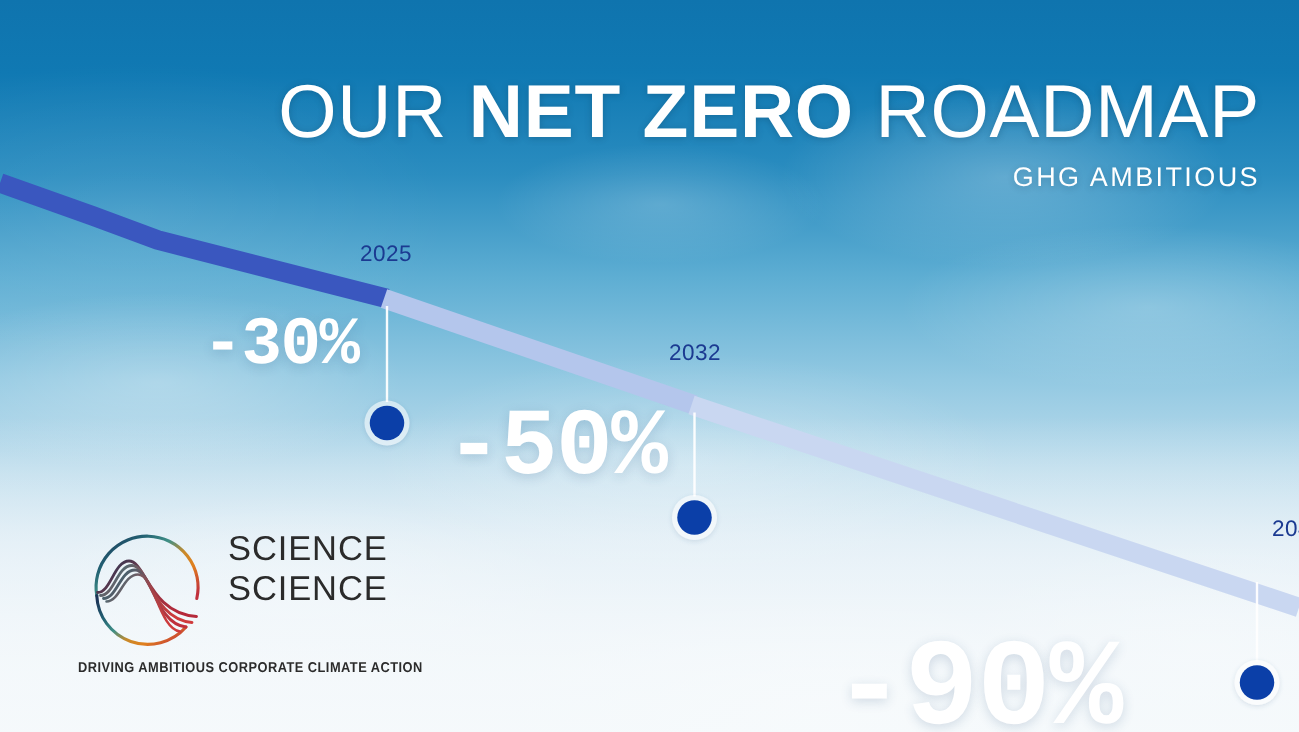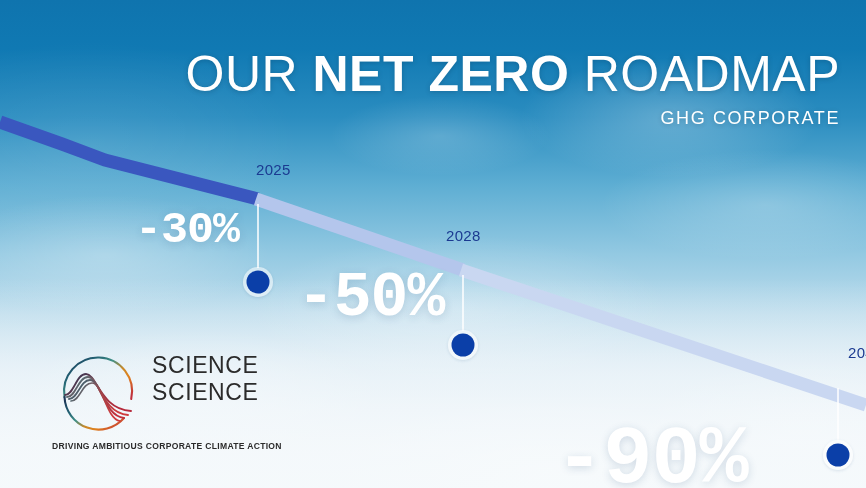--- a/index.html
+++ b/index.html
@@ -150,21 +150,21 @@
   <div class="cloud" style="left:600px; top:150px; width:330px; height:110px; opacity:.26;"></div>
   <div class="cloud" style="left:-60px; top:195px; width:330px; height:120px; opacity:.30;"></div>
   <div class="cloud" style="left:250px; top:235px; width:420px; height:150px; opacity:.30;"></div>
   <div class="cloud" style="left:20px; top:330px; width:360px; height:130px; opacity:.40;"></div>
   <div class="cloud" style="left:330px; top:400px; width:430px; height:140px; opacity:.55;"></div>
   <div class="cloud" style="left:640px; top:360px; width:330px; height:140px; opacity:.40;"></div>
   <div class="cloud" style="left:430px; top:440px; width:260px; height:90px; opacity:.65;"></div>
   <div class="bottom-fade"></div>
 
   <div class="headline"><span>OUR </span><span class="bold">NET ZERO</span><span> ROADMAP</span></div>
-  <div class="subhead">GHG CORPORATE</div>
+  <div class="subhead">GHG AMBITIOUS</div>
 
   <svg id="chart" width="866" height="488" viewBox="0 0 866 488">
     <defs>
       <filter id="nodeShadow" x="-60%" y="-60%" width="220%" height="220%">
         <feDropShadow dx="0" dy="1" stdDeviation="1.6" flood-color="#2a5a86" flood-opacity="0.28"></feDropShadow>
       </filter>
     </defs>
 
     <polyline points="0,122 62,144 105,160 258,199" fill="none" stroke="#3a57bf" stroke-width="13" stroke-linejoin="miter" stroke-linecap="butt"></polyline>
     <line x1="256" y1="199" x2="463" y2="270" stroke="#b4c6ec" stroke-width="13" stroke-linecap="butt"></line>
@@ -177,22 +177,22 @@
     <circle cx="258" cy="282" r="15" fill="#ffffff" opacity="0.55" filter="url(#nodeShadow)"></circle>
     <circle cx="258" cy="282" r="11.5" fill="#0b3fa8"></circle>
 
     <circle cx="463" cy="345" r="15" fill="#ffffff" opacity="0.55" filter="url(#nodeShadow)"></circle>
     <circle cx="463" cy="345" r="11.5" fill="#0b3fa8"></circle>
 
     <circle cx="838" cy="455" r="15" fill="#ffffff" opacity="0.55" filter="url(#nodeShadow)"></circle>
     <circle cx="838" cy="455" r="11.5" fill="#0b3fa8"></circle>
   </svg>
 
-  <div class="year" style="left:240px; top:161px;margin-left:16px;">2025</div>
-  <div class="year" style="left:446px; top:227px;">2028</div>
+  <div class="year" style="left:240px; top:161px;">2025</div>
+  <div class="year" style="left:446px; top:227px;">2032</div>
   <div class="year" style="left:820px; top:344px;margin-left:28px;">2045</div>
 
   <div class="pct" style="left:135px; top:205px; font-size:45px;">-30%</div>
   <div class="pct" style="left:297px; top:263px; font-size:63px;">-50%</div>
   <div class="pct" style="left:555px; top:374px; font-size:82px;margin-top:40px;">-90%</div>
 
   <div class="logo">
     <svg class="logo-mark" width="92" height="92" viewBox="0 0 92 92">
       <defs>
         <linearGradient id="ringGrad" x1="0%" y1="10%" x2="100%" y2="90%">

